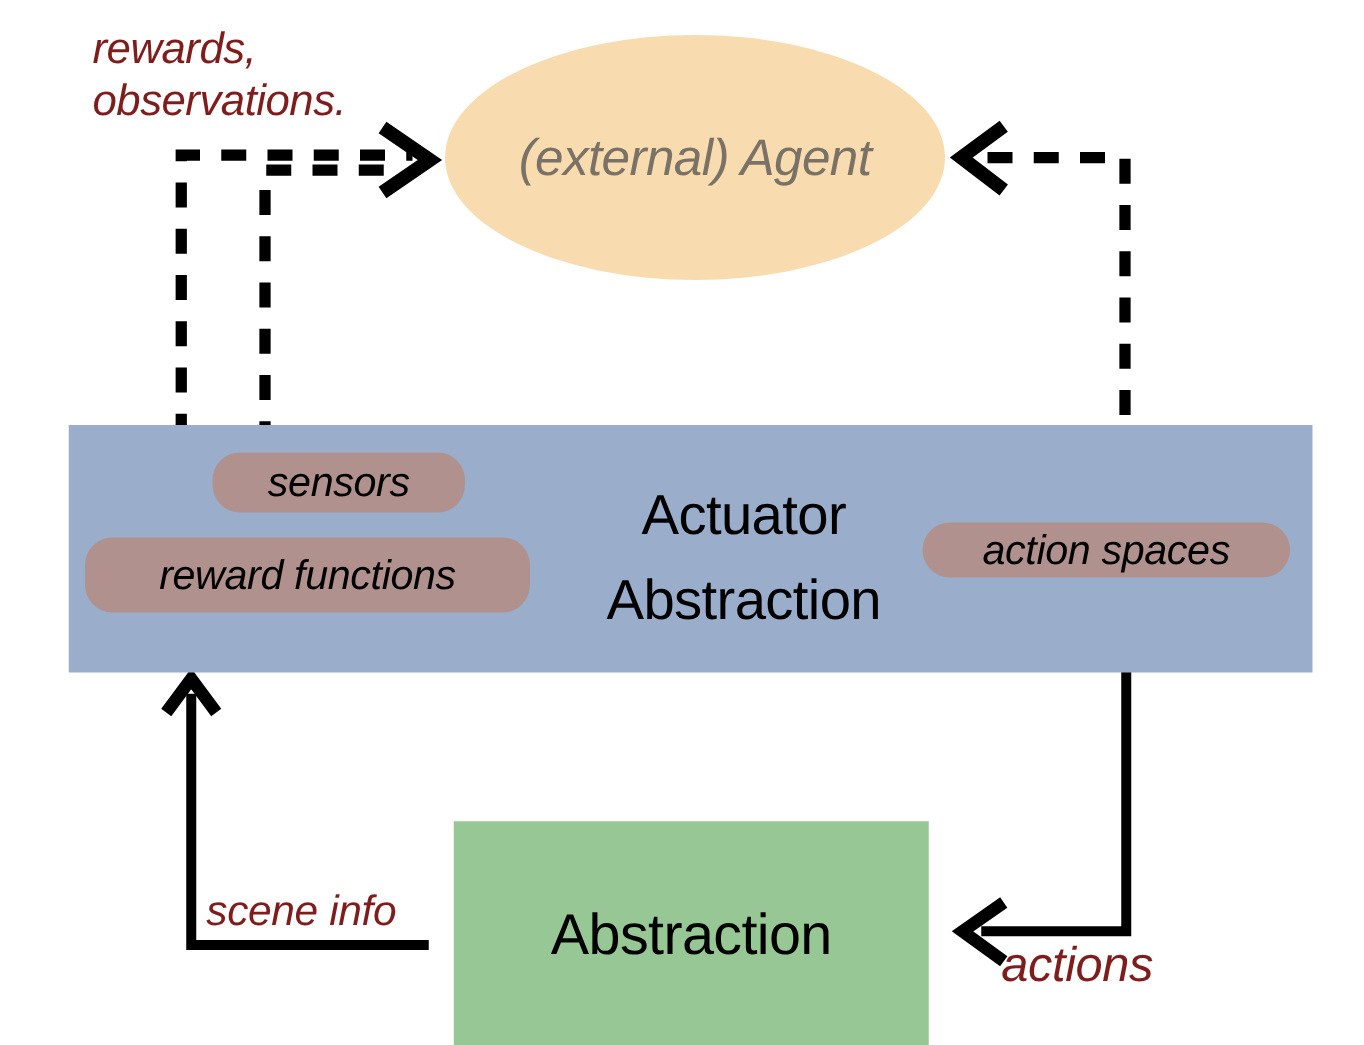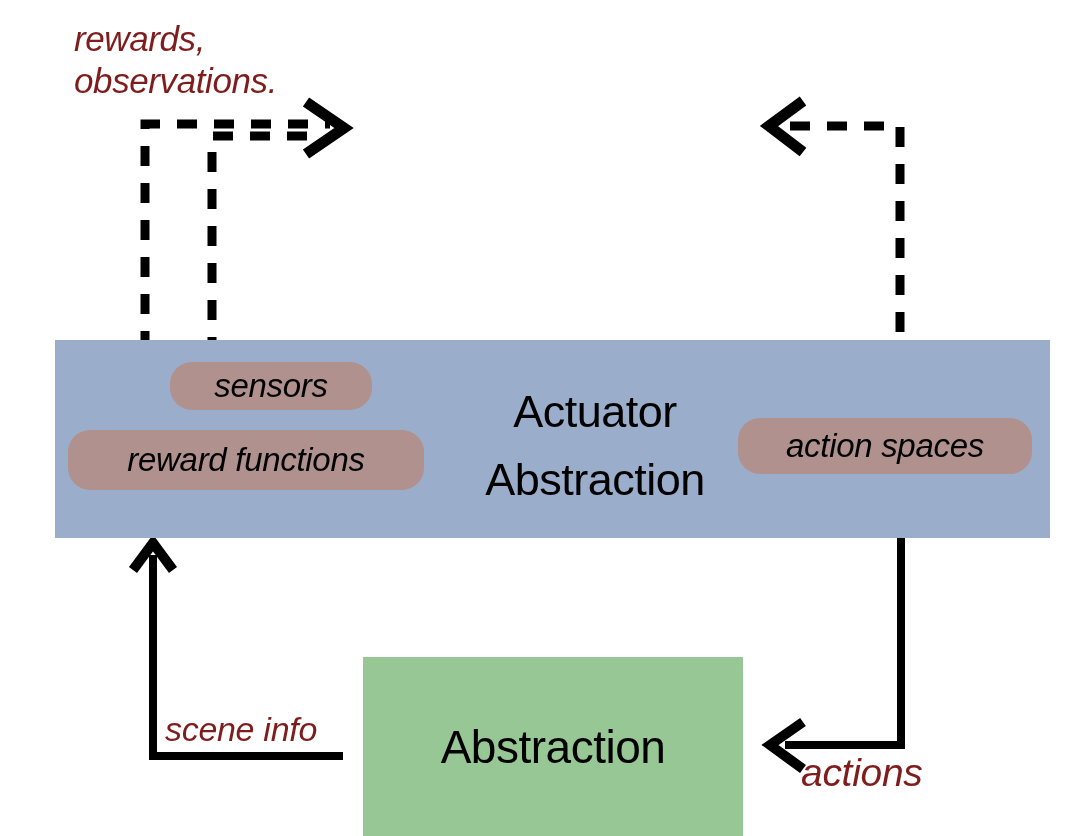--- a/index.html
+++ b/index.html
@@ -71,21 +71,21 @@
   #pill-reward {
     left: 68px;
     top: 430px;
     width: 356px;
     height: 60px;
   }
   #pill-actions {
     left: 738px;
     top: 418px;
     width: 294px;
-    height: 56px;
+    height: 44px;
   }
 
   
   .agent {
     position: absolute;
     left: 356px;
     top: 28px;
     width: 400px;
     height: 196px;
     background: #f8dcb0;
@@ -184,20 +184,23 @@
   </div>
 
   <div class="pill" id="pill-reward">
     <span>reward functions</span>
   </div>
 
   <div class="pill" id="pill-actions">
     <span>action spaces</span>
   </div>
 
+  <div class="agent">
+    <span class="agent-label">(external) Agent</span>
+  </div>
 
   <div class="env">
     <span class="env-label">Abstraction</span>
   </div>
 
   <div class="free-label" id="label-rewards-obs">rewards,
 observations.</div>
 
   <div class="free-label" id="label-scene-info">scene info</div>
 

